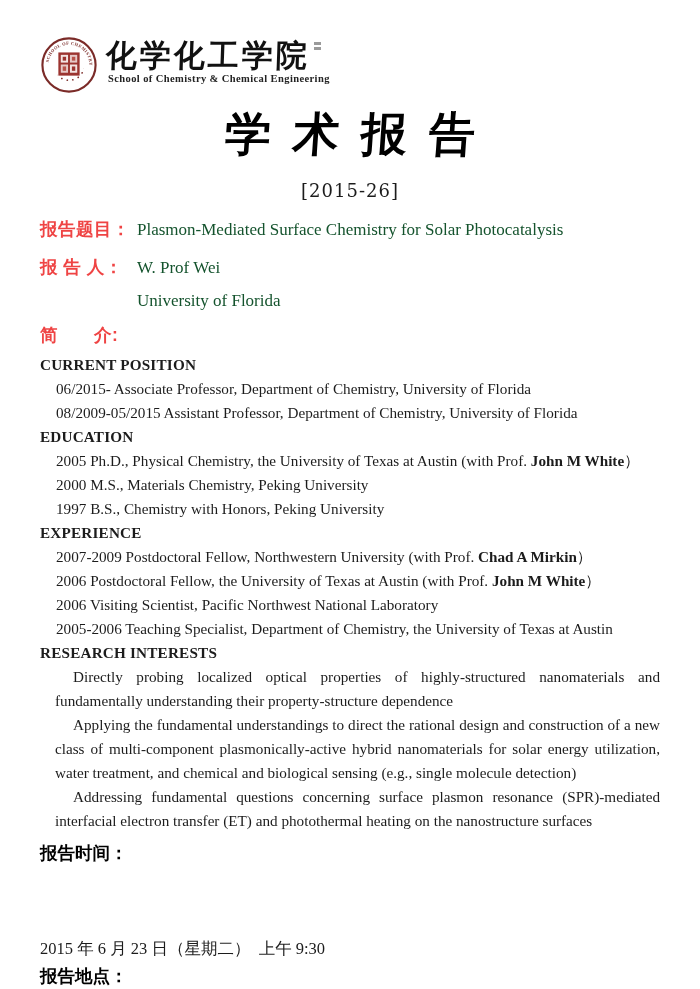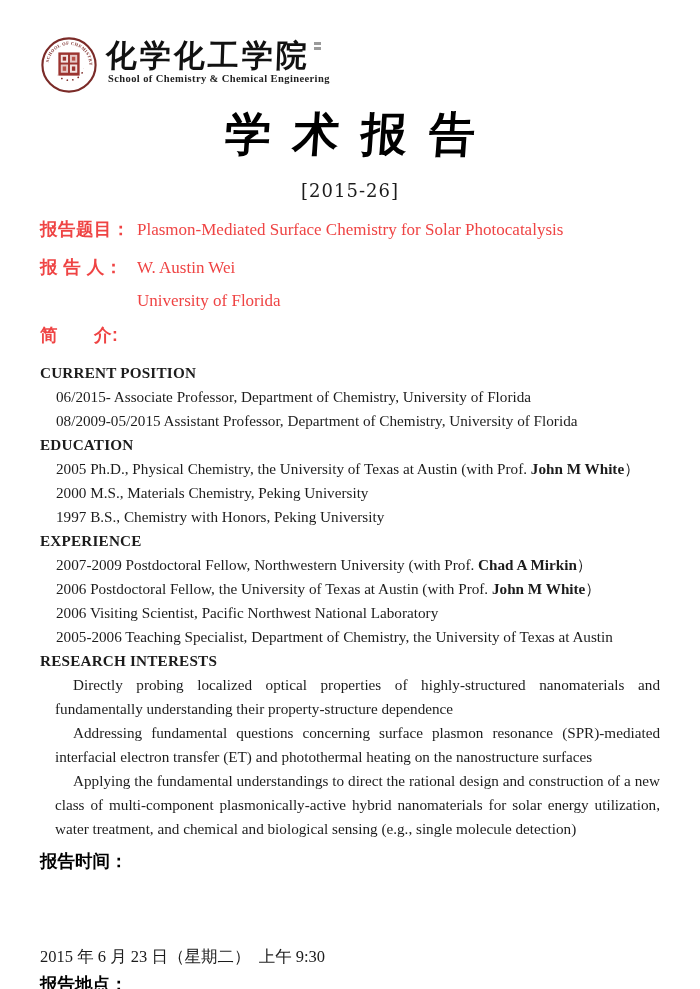--- a/index.html
+++ b/index.html
@@ -49,21 +49,21 @@
 
   
   .fields { margin-top: 16px; }
   .field-row { display: flex; align-items: baseline; margin-bottom: 14px; }
   .field-label {
     flex: 0 0 97px;
     font-family: "Liberation Sans", sans-serif;
     font-size: 17.5px; font-weight: bold; color: #ef4444;
     white-space: pre; letter-spacing: 0.5px;
   }
-  .field-value { font-size: 17px; color: #ef4444; }
+  .field-value { font-size: 17px; color: #14532d; }
   .field-value.indent-only { margin-left: 97px; }
   .row-tight { margin-bottom: 12px; }
 
   
   .bio { margin-top: 2px; font-size: 15.2px; line-height: 24px; }
   .bio-heading { font-weight: bold; font-size: 15.2px; letter-spacing: 0.2px; }
   .bio-item { padding-left: 16px; }
   .bio-par { text-align: justify; text-indent: 18px; margin-left: 15px; }
   .b { font-weight: bold; }
 
@@ -125,26 +125,26 @@
   <div class="main-title">学术报告</div>
   <div class="doc-number">[2015-26]</div>
 
   <div class="fields">
     <div class="field-row">
       <span class="field-label">报告题目：</span>
       <span class="field-value">Plasmon-Mediated Surface Chemistry for Solar Photocatalysis</span>
     </div>
     <div class="field-row row-tight">
       <span class="field-label">报 告 人：</span>
-      <span class="field-value">W. Austin Wei</span>
+      <span class="field-value">W. Prof Wei</span>
     </div>
     <div class="field-row row-tight">
       <span class="field-value indent-only">University of Florida</span>
     </div>
-    <div class="field-row" style="margin-bottom:14px">
+    <div class="field-row" style="margin-bottom:6px">
       <span class="field-label">简　　介:</span>
     </div>
   </div>
 
   <div class="bio">
 
     <div class="bio-heading">CURRENT POSITION</div>
     <div class="bio-item"><span>06/2015- Associate Professor, Department of Chemistry, University of Florida</span><span class="b"></span><span></span></div>
     <div class="bio-item"><span>08/2009-05/2015 Assistant Professor, Department of Chemistry, University of Florida</span><span class="b"></span><span></span></div>
 
@@ -154,22 +154,22 @@
     <div class="bio-item"><span>1997 B.S., Chemistry with Honors, Peking University</span><span class="b"></span><span></span></div>
 
     <div class="bio-heading">EXPERIENCE</div>
     <div class="bio-item"><span>2007-2009 Postdoctoral Fellow, Northwestern University (with Prof. </span><span class="b">Chad A Mirkin</span><span>）</span></div>
     <div class="bio-item"><span>2006 Postdoctoral Fellow, the University of Texas at Austin (with Prof. </span><span class="b">John M White</span><span>）</span></div>
     <div class="bio-item"><span>2006 Visiting Scientist, Pacific Northwest National Laboratory</span><span class="b"></span><span></span></div>
     <div class="bio-item"><span>2005-2006 Teaching Specialist, Department of Chemistry, the University of Texas at Austin</span><span class="b"></span><span></span></div>
 
     <div class="bio-heading">RESEARCH INTERESTS</div>
     <div class="bio-par">Directly probing localized optical properties of highly-structured nanomaterials and fundamentally understanding their property-structure dependence</div>
+    <div class="bio-par">Applying the fundamental understandings to direct the rational design and construction of a new class of multi-component plasmonically-active hybrid nanomaterials for solar energy utilization, water treatment, and chemical and biological sensing (e.g., single molecule detection)</div>
     <div class="bio-par">Addressing fundamental questions concerning surface plasmon resonance (SPR)-mediated interfacial electron transfer (ET) and photothermal heating on the nanostructure surfaces</div>
-    <div class="bio-par">Applying the fundamental understandings to direct the rational design and construction of a new class of multi-component plasmonically-active hybrid nanomaterials for solar energy utilization, water treatment, and chemical and biological sensing (e.g., single molecule detection)</div>
   </div>
 
   <div class="footer-fields">
     <div class="footer-row">
       <span class="footer-label">报告时间：</span>
       <span class="footer-value">2015 年 6 月 23 日（星期二）  上午 9:30</span>
     </div>
     <div class="footer-row">
       <span class="footer-label">报告地点：</span>
       <span class="footer-value">长安校区致知楼化学化工学院 1668 会议厅</span>

